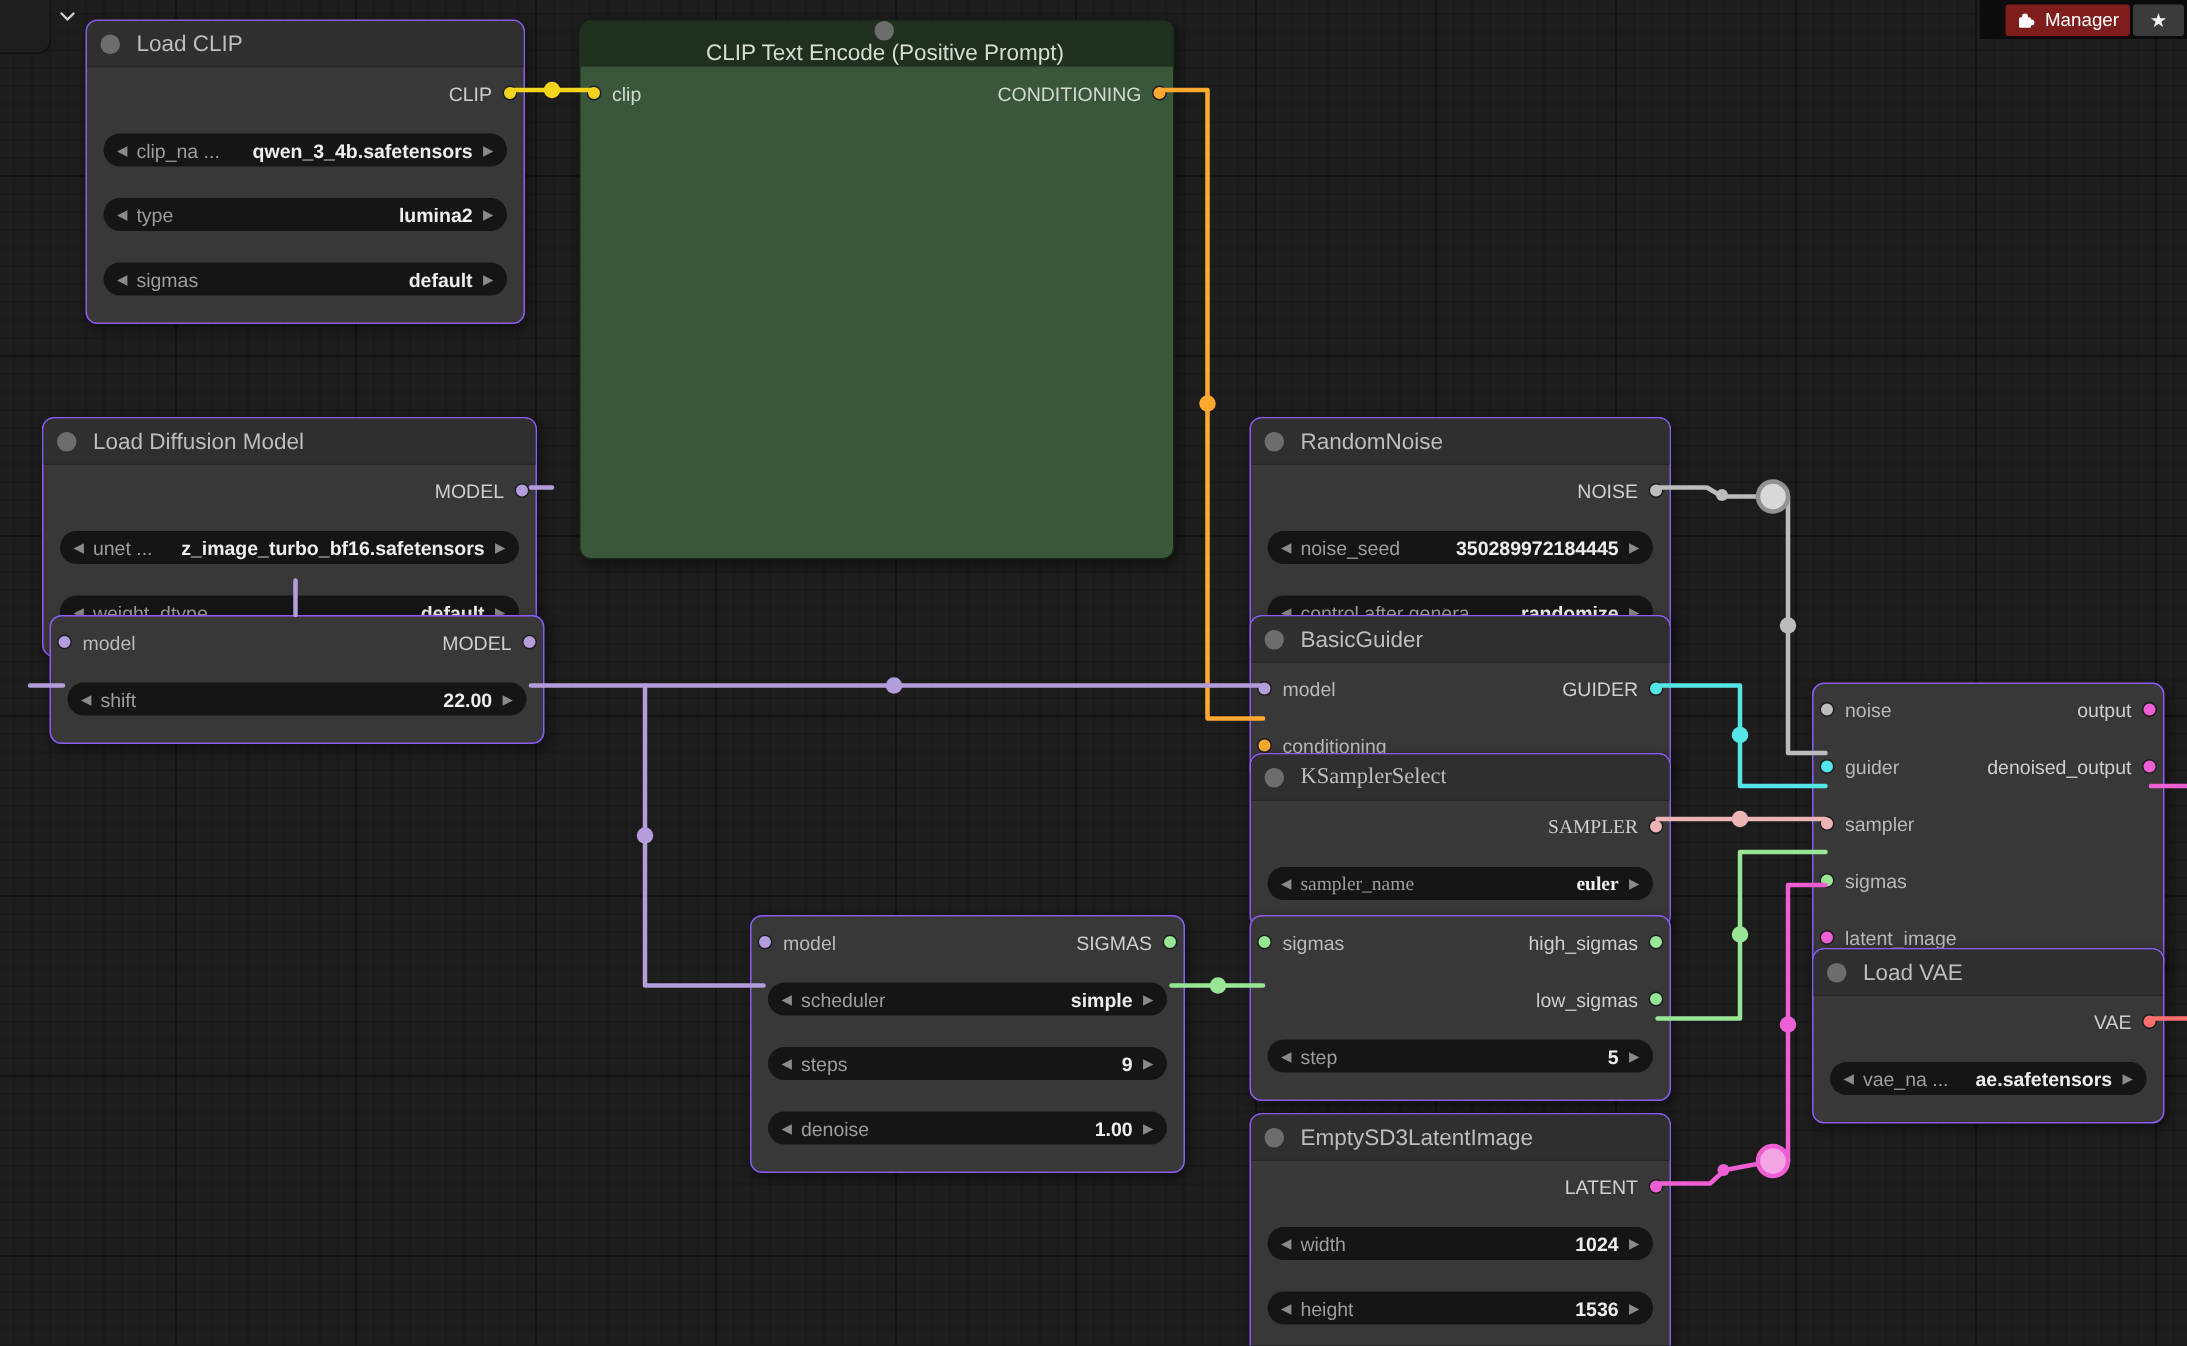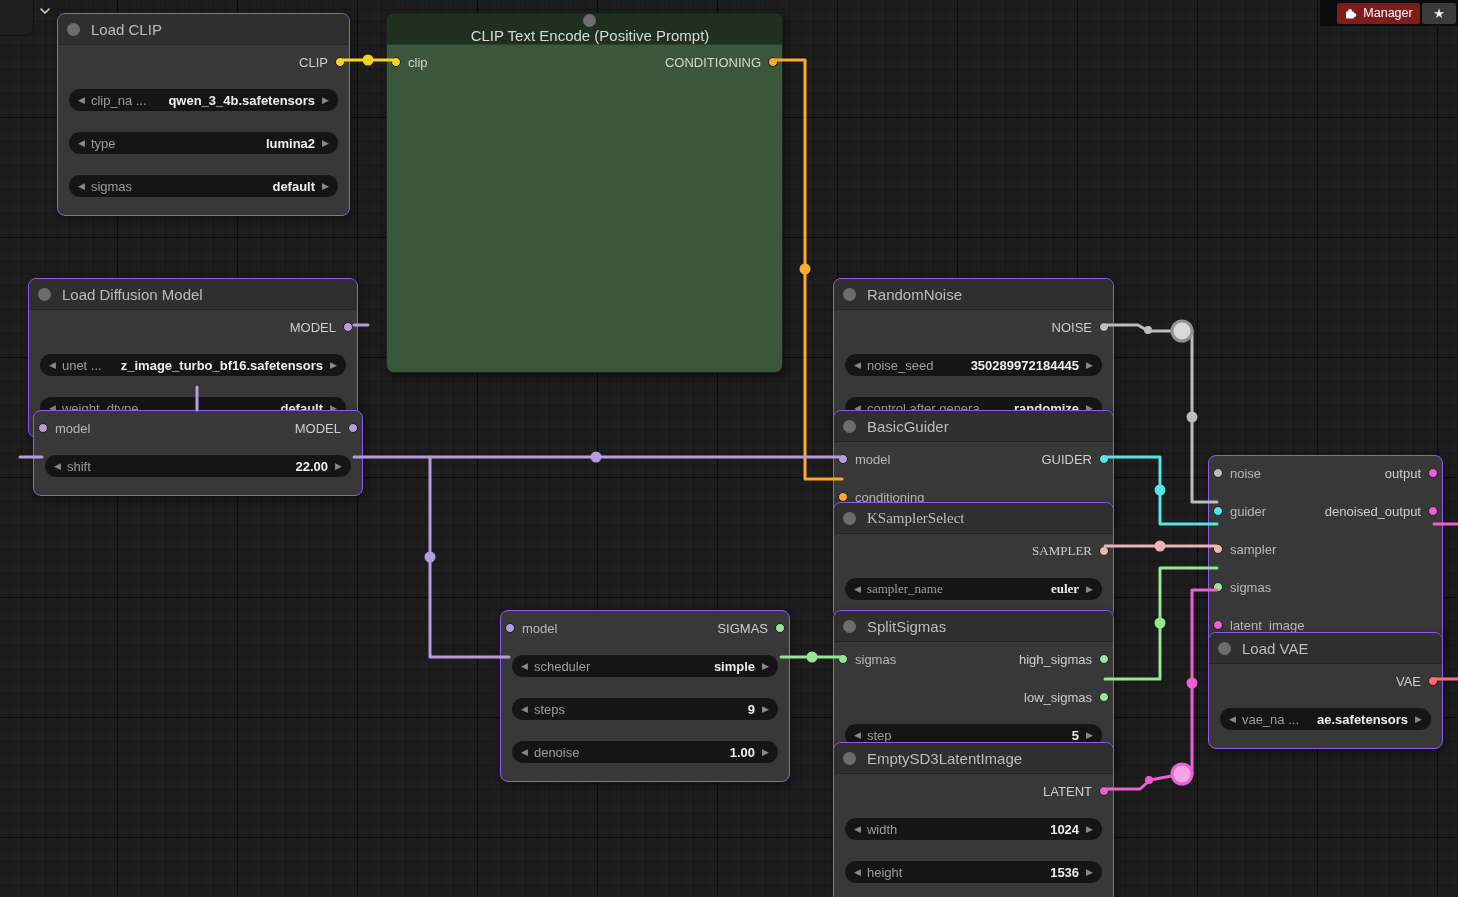--- a/index.html
+++ b/index.html
@@ -297,24 +297,20 @@
         <div class="pill">
           <span class="arr">◀</span>
           <span class="wlbl">denoise</span>
           <span class="sp"></span>
           <span class="wval">1.00</span>
           <span class="arr">▶</span>
         </div>
       </div>
     </div>
     <div class="node" style="left: 833px; top: 610px; width: 281px;">
-      <div class="hdr">
-        <span class="cdot"></span>
-        <span class="ttl">SplitSigmas</span>
-      </div>
       <div class="body">
         <div class="srow">
           <span class="slot in">
             <span class="sdot" style="background: rgb(150, 230, 150);"></span>
             <span class="lbl">sigmas</span>
           </span>
           <span class="slot out">
             <span class="lbl">high_sigmas</span>
             <span class="sdot" style="background: rgb(150, 230, 150);"></span>
           </span>

